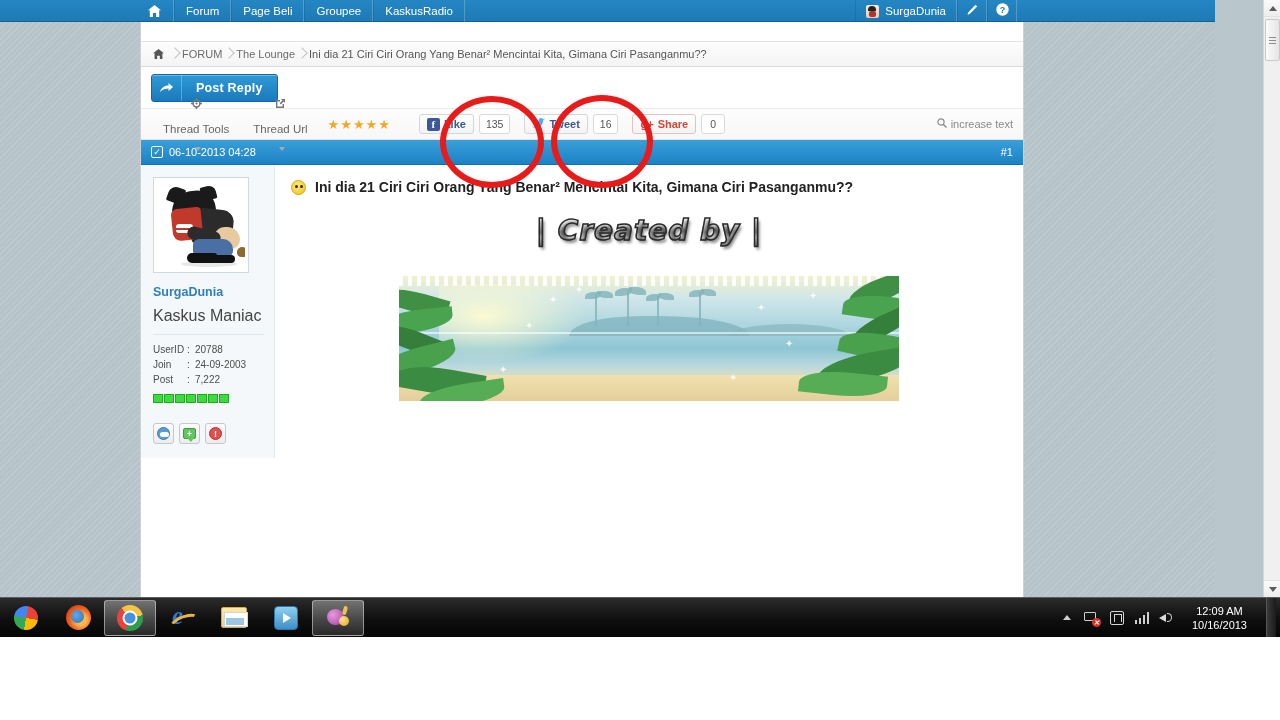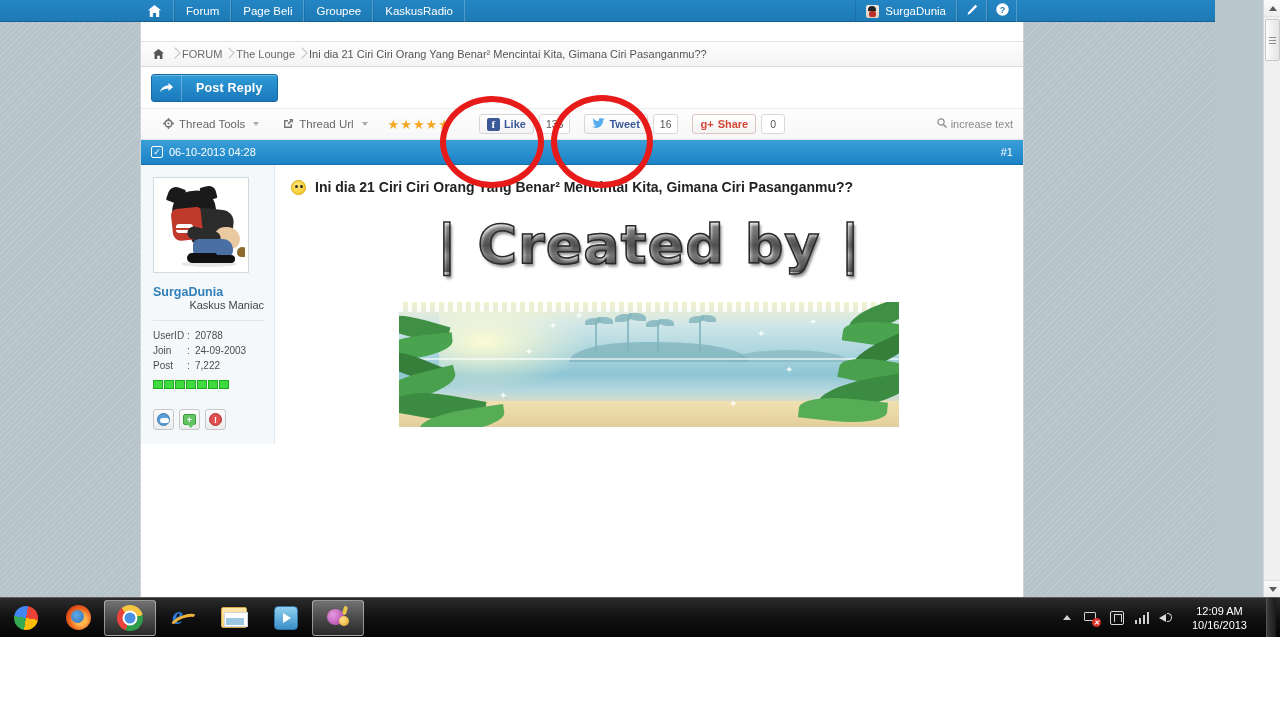--- a/index.html
+++ b/index.html
@@ -129,22 +129,22 @@
   .pg .caret { width:0;height:0;border-left:3px solid transparent;border-right:3px solid transparent;border-top:4px solid #9a9a9a; margin-left:4px;}
 
   
   #toolsrow {
     height:32px; display:flex; align-items:center;
     border-top:1px solid #ececec; border-bottom:1px solid #e2e2e2;
     background:linear-gradient(#fdfdfd,#f7f7f7);
     padding:0 10px; gap:0;
   }
   .tool {
-    display:flex;align-items:center; gap:5px;
-    font-size:11.5px; color:#666; padding:0 12px; white-space:nowrap;
+    display:flex;align-items:center; gap:12px;
+    font-size:11.5px; color:#666; padding:0 12px; white-space:nowrap;flex-direction:column;
   }
   .tool .caret { width:0;height:0;border-left:3px solid transparent;border-right:3px solid transparent;border-top:4px solid #aaa; margin-left:3px;}
   .stars { display:flex; align-items:center; gap:1px; padding:0 8px; }
   .star { color:#f5a623; font-size:13px; line-height:1; }
   .social { display:flex; align-items:center; gap:14px; margin-left:14px; }
   .sbtn {
     display:flex;align-items:center; height:20px;
     border:1px solid #d6d6d6; border-radius:3px;
     background:linear-gradient(#ffffff,#f3f3f3);
     font-size:11px; font-weight:bold; padding:0 7px; gap:4px; color:#3b5998;
@@ -199,21 +199,21 @@
   .av-jacket{position:absolute;left:36px;top:28px;width:40px;height:36px;background:#2b2b2b;border-radius:8px 12px 6px 4px;transform:rotate(6deg);}
   .av-arm{position:absolute;left:30px;top:48px;width:34px;height:13px;background:#2b2b2b;border-radius:7px;transform:rotate(14deg);}
   .av-butt{position:absolute;left:57px;top:46px;width:26px;height:22px;background:#e8c9a0;border-radius:12px 14px 10px 8px;}
   .av-pants{position:absolute;left:36px;top:58px;width:40px;height:18px;background:#4a6fa5;border-radius:6px 10px 6px 6px;}
   .av-shoe{position:absolute;left:30px;top:72px;width:30px;height:10px;background:#111;border-radius:6px 3px 3px 6px;}
   .av-shoe2{position:absolute;left:56px;top:74px;width:22px;height:8px;background:#111;border-radius:4px;}
   .av-poop{position:absolute;left:80px;top:66px;width:11px;height:10px;background:#8a6a2f;border-radius:50% 50% 40% 40%;}
   .av-shadow{position:absolute;left:24px;top:80px;width:56px;height:6px;background:#e7e7e7;border-radius:50%;}
 
   #username { color:#2f7fb8; font-size:12.5px; font-weight:bold; margin-top:12px; }
-  #usertitle { color:#444; font-size:11px; margin-top:0;text-align:right; }
+  #usertitle { color:#444; font-size:16px; margin-top:8px; }
   #usersep { height:1px; background:#dde6eb; margin:9px 0 7px 0; }
   .ustat { display:flex; font-size:10px; color:#4d4d4d; line-height:15px; }
   .ustat .k { width:34px; flex:none; }
   .ustat .c { width:8px; flex:none; }
   #repbar { display:flex; gap:1px; margin-top:7px; }
   .repblk { width:10px; height:9px; background:#3ddb3d; border:1px solid #1faa1f; }
   #userbtns { display:flex; gap:5px; margin-top:20px; }
   .ubtn {
     width:21px;height:21px;border:1px solid #c7c7c7;border-radius:3px;
     background:linear-gradient(#fcfcfc,#ececec);
@@ -243,21 +243,21 @@
     font-family:"DejaVu Sans", sans-serif;
     font-weight:bold; font-style:normal;
     letter-spacing:1px;
     background:linear-gradient(180deg,#fdfdfd 0%,#cfcfcf 28%,#8f8f8f 52%,#d6d6d6 70%,#777 100%);
     -webkit-background-clip:text; background-clip:text; color:transparent;
     -webkit-text-stroke:1.5px #2a2a2a;
     text-shadow: 2px 3px 3px rgba(0,0,0,0.45);
     line-height:1.02;
   }
   #art1 { font-size:46px; }
-  #art2 { font-size:54px; margin-top:14px; }
+  #art2 { font-size:28px; margin-top:14px;font-style:italic; }
   #art3 { font-size:40px; margin-top:6px; }
 
   
   #banner {
     margin:30px auto 0 auto; width:500px; height:125px;
     position:relative; overflow:hidden;
     background:
       linear-gradient(180deg,#f3f1cf 0%, #cfe6e9 18%, #a9d4dd 42%, #8ec6d4 58%, #b9d9de 72%, #f0dfb4 86%, #ecd9a9 100%);
   }
   .b-sun { position:absolute; left:40px; top:8px; width:150px; height:80px;

